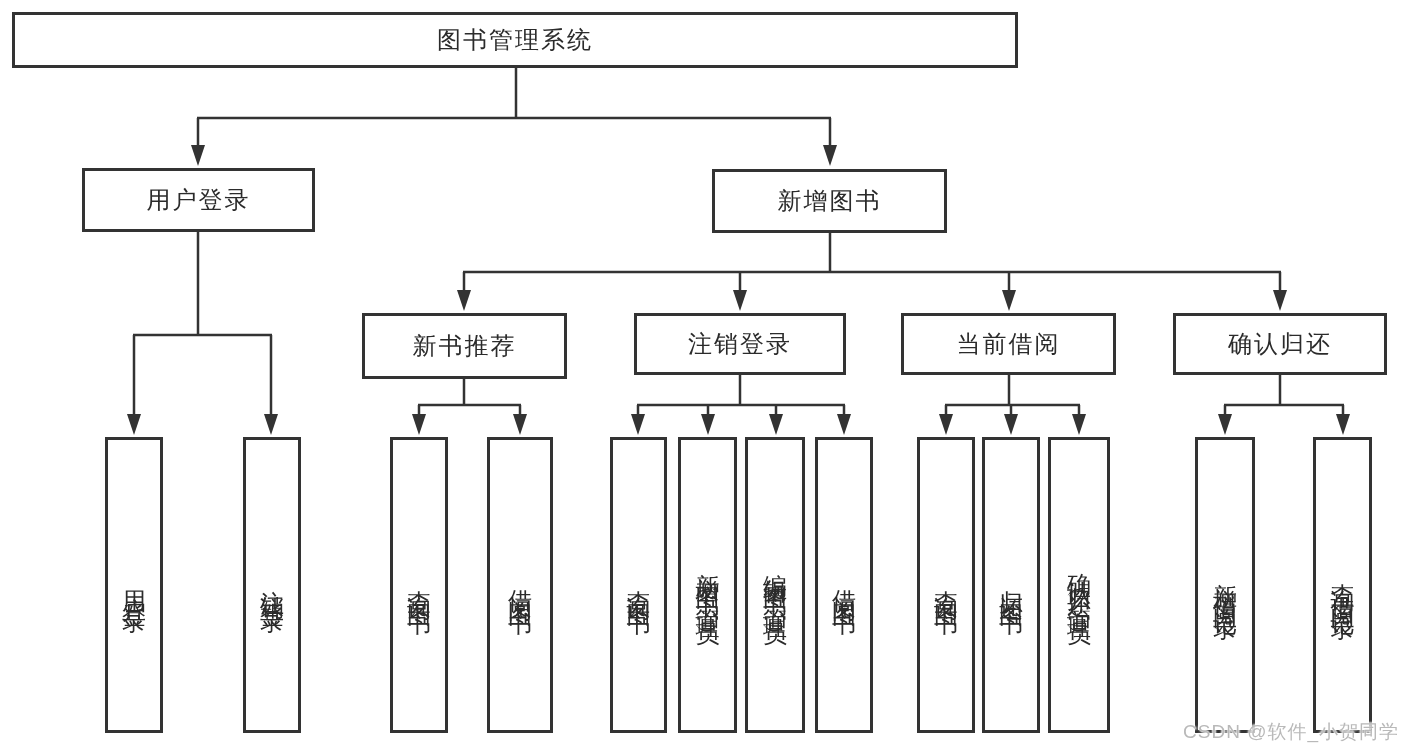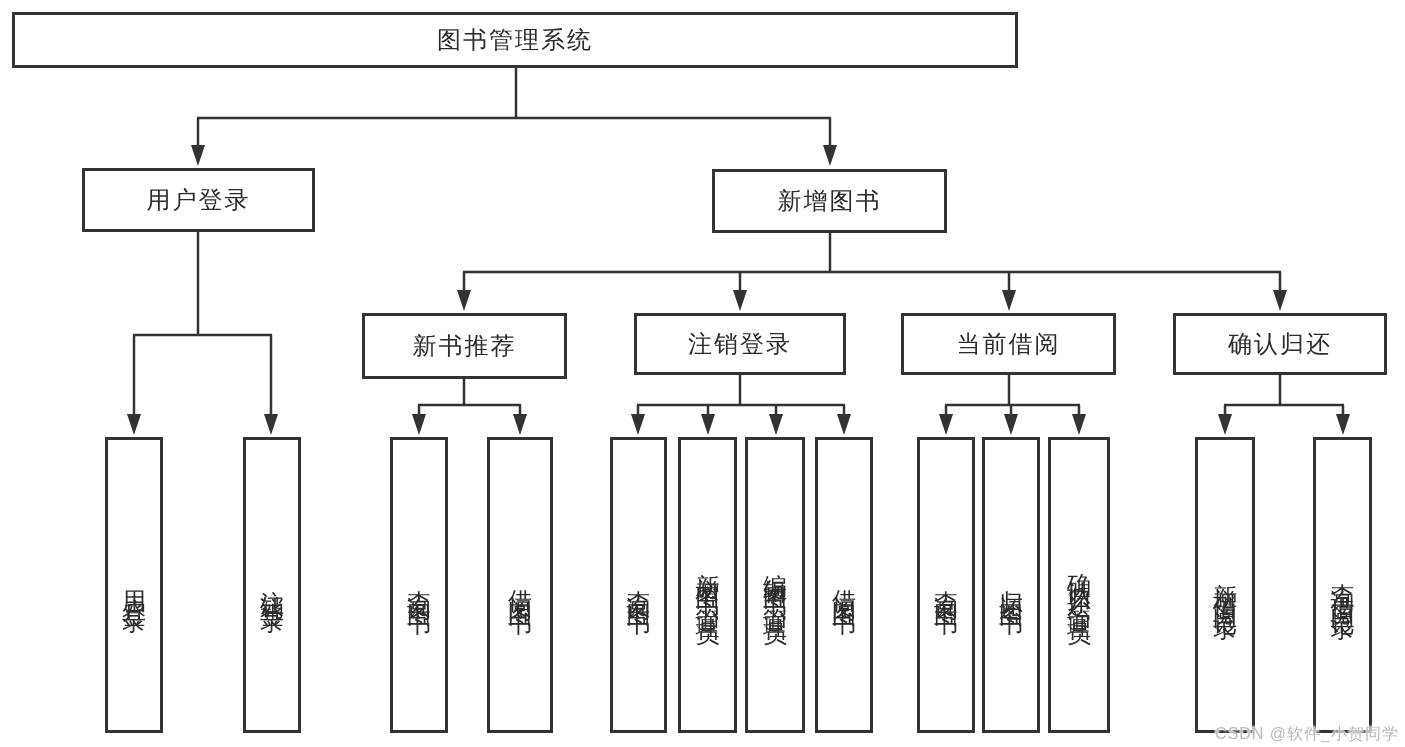--- a/index.html
+++ b/index.html
@@ -13,21 +13,21 @@
     border:3px solid #333; color:#2b2b2b; z-index:2;
     display:flex; align-items:center; justify-content:center;
   }
   .box.h span { font-size:24px; letter-spacing:2px; white-space:nowrap; }
   .box.v span {
     writing-mode:vertical-rl; text-orientation:mixed;
     font-size:24px; letter-spacing:7px; line-height:1; white-space:nowrap;
   }
   .watermark {
     position:absolute; right:6px; bottom:2px; z-index:3;
-    font-size:16px; letter-spacing:1px; color:#b9b9b9;
+    font-size:19px; letter-spacing:1px; color:#b9b9b9;
     text-shadow:0 0 2px #fff, 1px 1px 2px #fff, -1px -1px 2px #fff;
   }
 </style>
 </head>
 <body>
 
 <div class="canvas">
 
   <svg class="wires" viewBox="0 0 1405 747" xmlns="http://www.w3.org/2000/svg" fill="none" stroke="#333" stroke-width="2.5">
 

